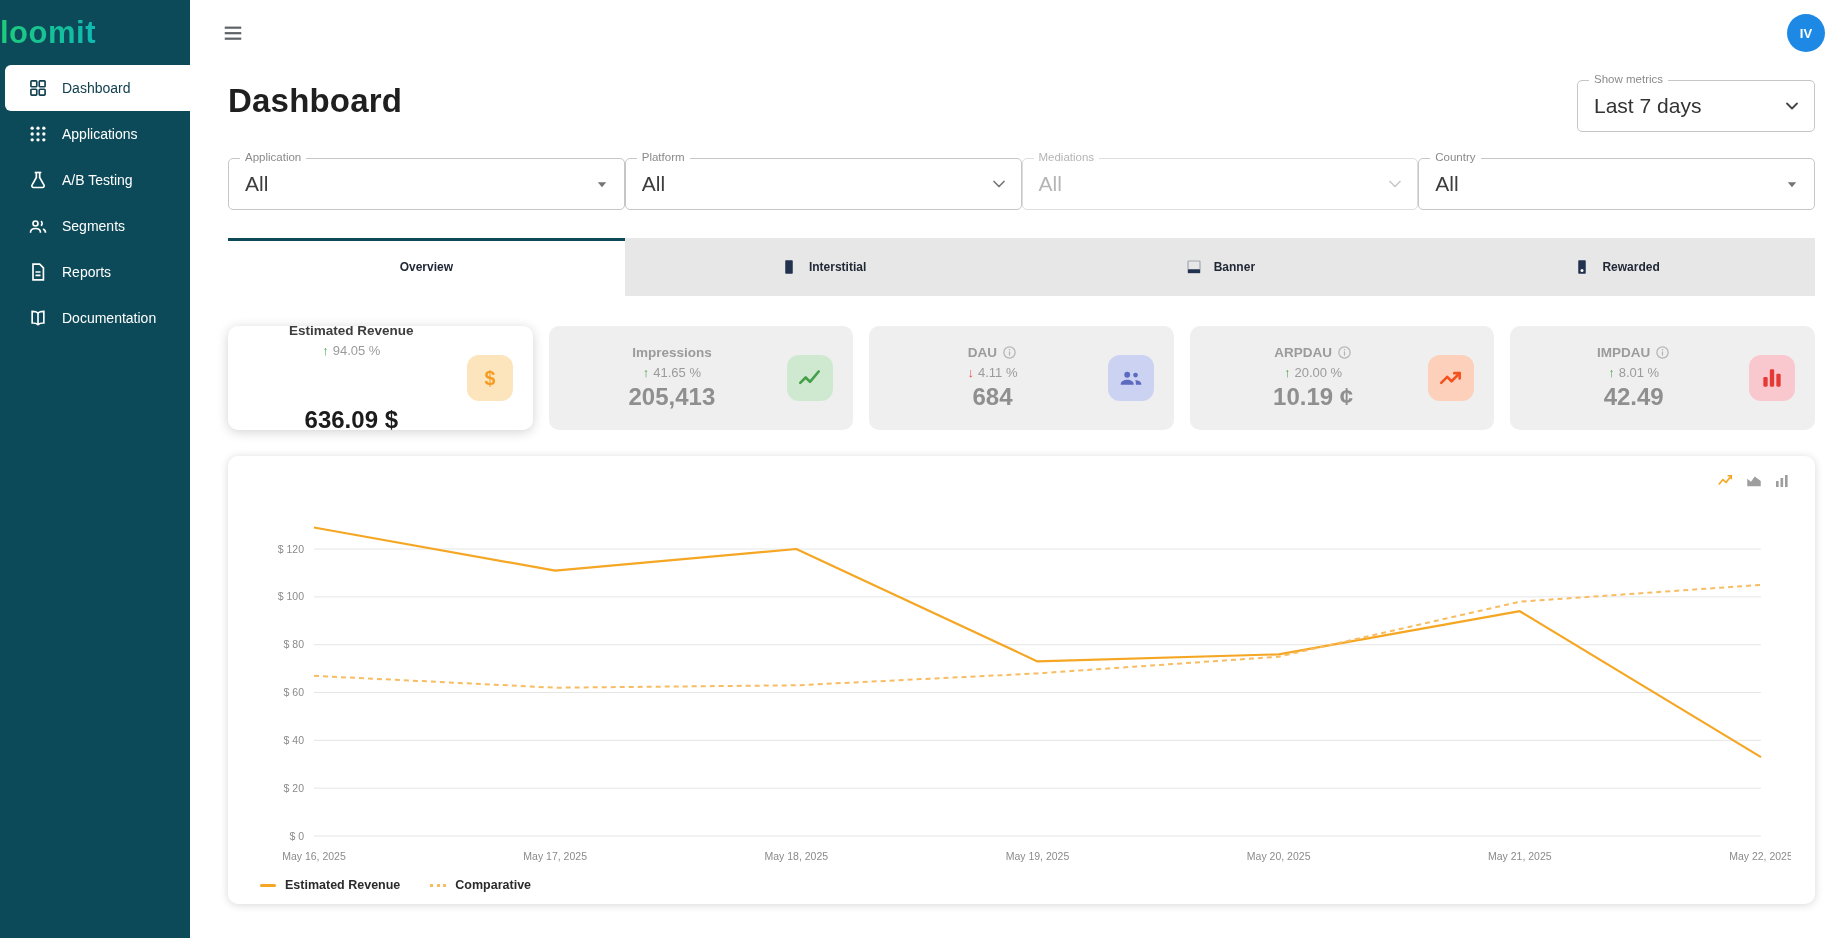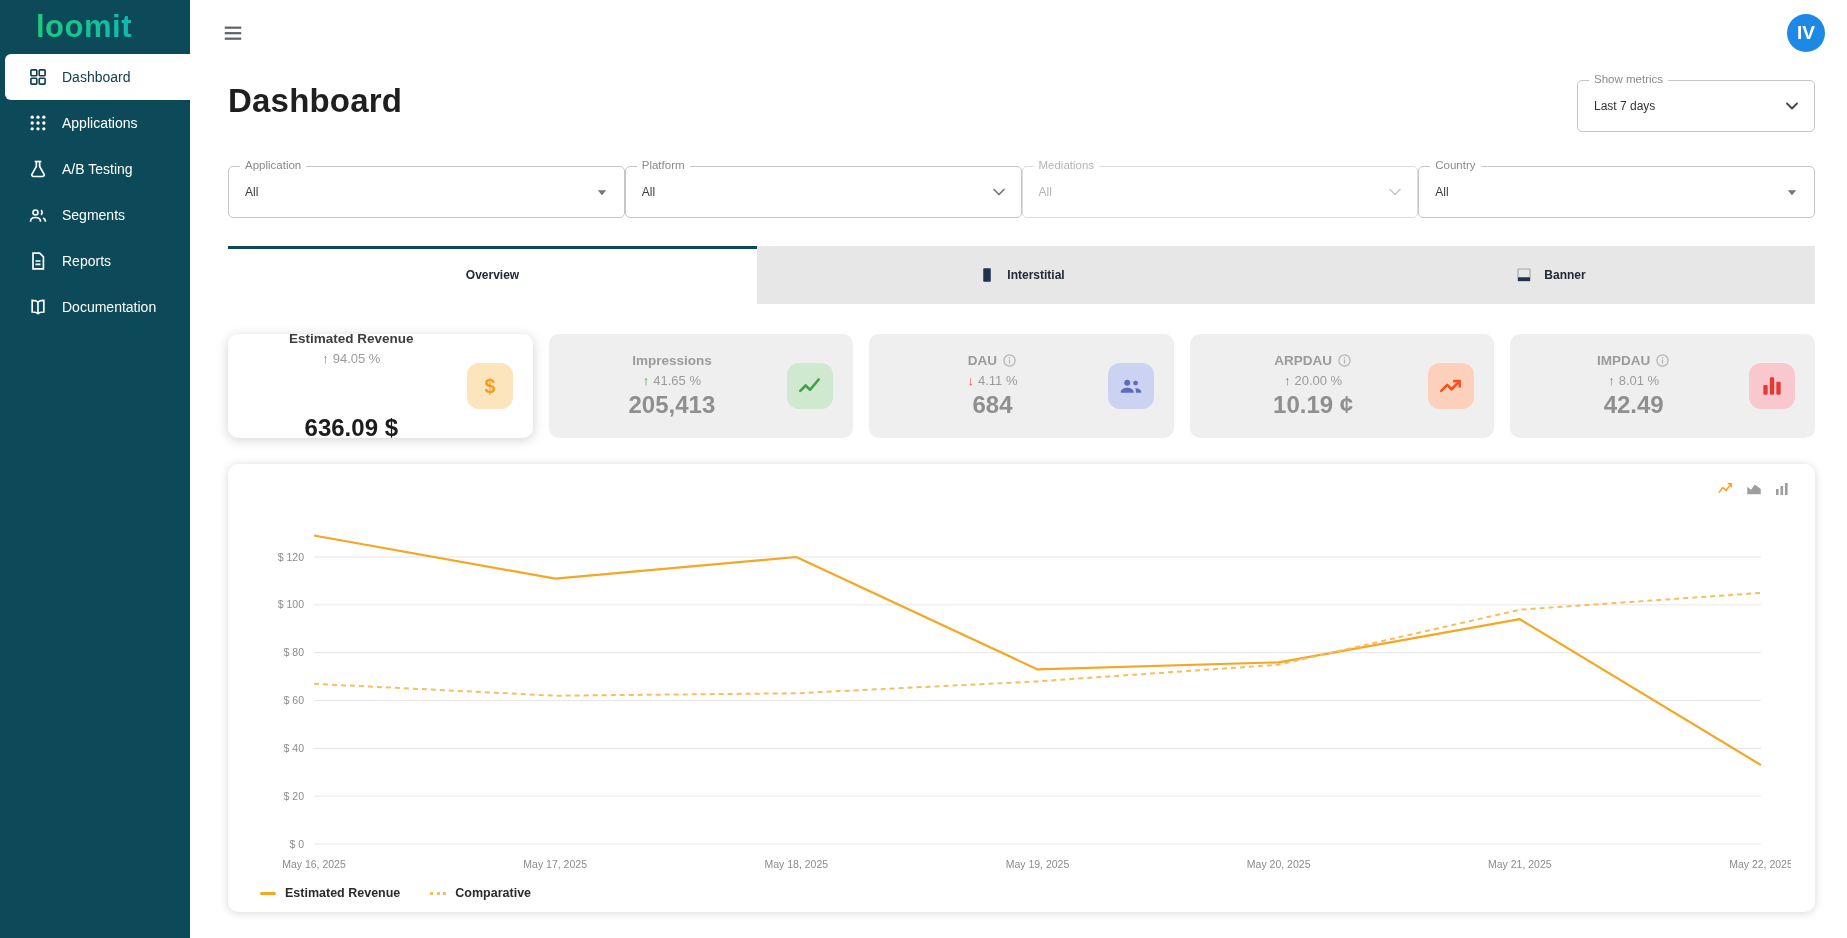--- a/index.html
+++ b/index.html
@@ -5,59 +5,59 @@
   * { box-sizing: border-box; margin: 0; padding: 0; }
   html,body { width:1847px; height:938px; }
   body {
     font-family: "Liberation Sans", sans-serif;
     background:#fff; color:#222; overflow:hidden;
   }
   .app { display:flex; width:1847px; height:938px; }
 
   
   .sidebar { width:190px; flex-shrink:0; background:#0d4a59; display:flex; flex-direction:column; }
-  .logo { height:54px; display:flex; align-items:center; padding-left:36px; }
+  .logo { height:65px; display:flex; align-items:center; }
   .logo-text {
     font-size:31px; font-weight:800; letter-spacing:.5px;
     background:linear-gradient(90deg,#1ecb7b,#0fb9b1);
     -webkit-background-clip:text; background-clip:text;
     -webkit-text-fill-color:transparent; color:transparent;
     cursor:pointer;
   }
   .nav-item { height:46px; display:flex; align-items:center; gap:14px; padding-left:23px;
     margin-left:5px; color:#fff; font-size:14px; cursor:pointer; }
   .nav-item.active { background:#fff; color:#12404f; border-radius:6px 0 0 6px; }
   .nav-icon { display:inline-flex; width:20px; height:20px; }
   .nav-icon svg { width:20px; height:20px; }
 
   
   .main { flex:1; display:flex; flex-direction:column; min-width:0; }
   .topbar { height:66px; flex-shrink:0; display:flex; align-items:center; justify-content:space-between; padding:0 22px 0 32px; background:#fff; }
   .hamburger { background:none; border:none; cursor:pointer; color:#5f6368; display:flex; }
   .hamburger svg { width:22px; height:22px; }
   .avatar { width:38px; height:38px; border-radius:50%; background:#1e88e5; color:#fff;
-    font-size:19px; font-weight:700; display:flex; align-items:center; justify-content:center; cursor:pointer; }
+    font-size:13px; font-weight:700; display:flex; align-items:center; justify-content:center; cursor:pointer; }
 
   
   .content { padding:0 32px 0 38px; flex:1; }
   .header-row { display:flex; justify-content:space-between; align-items:flex-start; }
   h1 { font-size:33px; font-weight:700; color:#1f1f1f; margin-top:16px; letter-spacing:.2px; }
 
   .select-box { position:relative; border:1px solid #c6c6c6; border-radius:5px; height:52px;
     display:flex; align-items:center; padding:0 42px 0 16px; background:#fff; cursor:pointer; }
   .floating-label { position:absolute; top:-8px; left:11px; background:#fff; padding:0 5px;
     font-size:11.5px; color:#8a8a8a; white-space:nowrap; }
-  .select-value { font-size:12px; color:#3d3d3d; font-weight:500; }
+  .select-value { font-size:21px; color:#3d3d3d; font-weight:500; }
   .caret-slot, .chevron-wrap { position:absolute; right:12px; top:50%; transform:translateY(-50%); display:flex; color:#757575; }
   .caret-slot svg, .chevron-wrap svg { width:20px; height:20px; }
   .show-metrics { width:238px; margin-top:14px; }
   .show-metrics .select-value { font-weight:400; color:#333; }
   .show-metrics .chevron-wrap { color:#444; }
 
-  .filters { display:flex; gap:0; margin-top:34px; }
+  .filters { display:flex; gap:0; margin-top:26px; }
   .filter { flex:1; }
   .filter.muted { border-color:#dedede; }
   .filter.muted .select-value, .filter.muted .floating-label { color:#b5b5b5; }
   .filter.muted .caret-slot { color:#c9c9c9; }
 
   
   .tabs { display:flex; margin-top:28px; }
   .tab { flex:1; height:58px; display:flex; align-items:center; justify-content:center; gap:11px;
     background:#e7e7e7; font-size:12px; font-weight:700; color:#212836; cursor:pointer; position:relative; }
   .tab.active { background:#fff; }
@@ -267,20 +267,29 @@
             <span class="tab-label">Interstitial</span>
           </div>
           <div class="tab">
             <span class="tab-icon">
               <svg viewBox="0 0 24 24">
                 <rect x="4" y="4" width="16" height="16" rx="1" fill="none" stroke="currentColor" stroke-width="1.6" opacity="0.35"></rect>
                 <rect x="4" y="15" width="16" height="5" rx="0.5" fill="currentColor"></rect>
               </svg>
             </span>
             <span class="tab-label">Banner</span>
+          </div>
+          <div class="tab">
+            <span class="tab-icon">
+              <svg viewBox="0 0 24 24" fill="currentColor">
+                <rect x="7" y="3" width="10" height="18" rx="1"></rect>
+                <circle cx="12" cy="16.5" r="2" fill="#fff"></circle>
+              </svg>
+            </span>
+            <span class="tab-label">Rewarded</span>
           </div>
         </div>
 
       <div class="metrics">
 
       <div class="metric-card active">
             <div class="metric-main">
               <div class="metric-label-row">
                 <span class="metric-label">Estimated Revenue</span>
 

